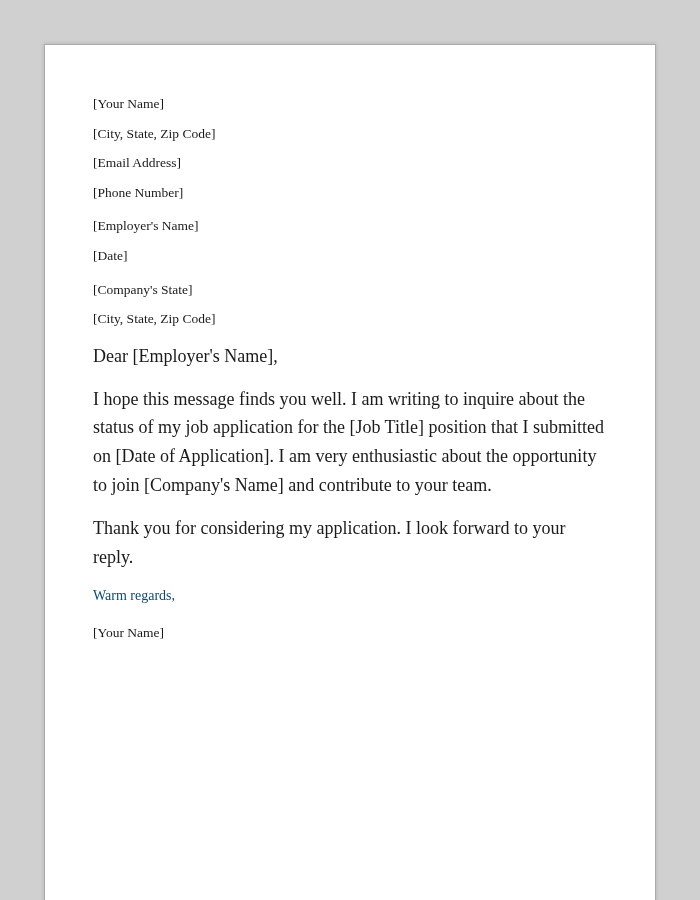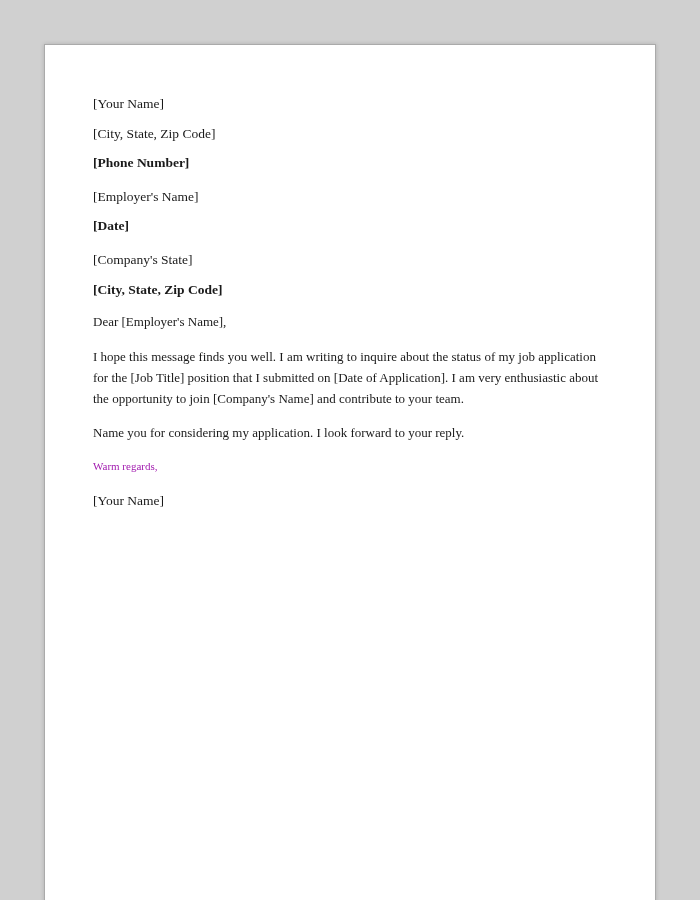--- a/index.html
+++ b/index.html
@@ -29,61 +29,61 @@
 
     .letter-line {
       font-size: 13.5px;
       color: #1a1a1a;
       line-height: 1.6;
       margin-bottom: 6px;
     }
 
     .letter-line.spacer {
       margin-bottom: 12px;
-      font-weight: bold;
     }
 
     .letter-paragraph {
-      font-size: 13px;
+      font-size: 18px;
       color: #1a1a1a;
       line-height: 1.6;
       margin-bottom: 14px;
     }
 
     .letter-closing {
-      font-size: 11px;
-      color: #a21caf;
+      font-size: 14px;
+      color: #0c4a6e;
       line-height: 1.6;
       margin-bottom: 14px;
     }
 
     .letter-signature {
       font-size: 13.5px;
       color: #1a1a1a;
       line-height: 1.6;
     }
   </style>
 </head>
 <body>
 
 <div class="page-container">
 
   <div class="letter-line">[Your Name]</div>
   <div class="letter-line">[City, State, Zip Code]</div>
+  <div class="letter-line">[Email Address]</div>
   <div class="letter-line spacer">[Phone Number]</div>
 
   <div class="letter-line">[Employer's Name]</div>
 
   <div class="letter-line spacer">[Date]</div>
   <div class="letter-line">[Company's State]</div>
   <div class="letter-line spacer">[City, State, Zip Code]</div>
 
   <div class="letter-paragraph">Dear [Employer's Name],</div>
 
   <div class="letter-paragraph">I hope this message finds you well. I am writing to inquire about the status of my job application for the [Job Title] position that I submitted on [Date of Application]. I am very enthusiastic about the opportunity to join [Company's Name] and contribute to your team.</div>
 
-  <div class="letter-paragraph">Name you for considering my application. I look forward to your reply.</div>
+  <div class="letter-paragraph">Thank you for considering my application. I look forward to your reply.</div>
 
   <div class="letter-closing">Warm regards,</div>
 
   <div class="letter-signature">[Your Name]</div>
 
 </div>
 
 </body></html>

